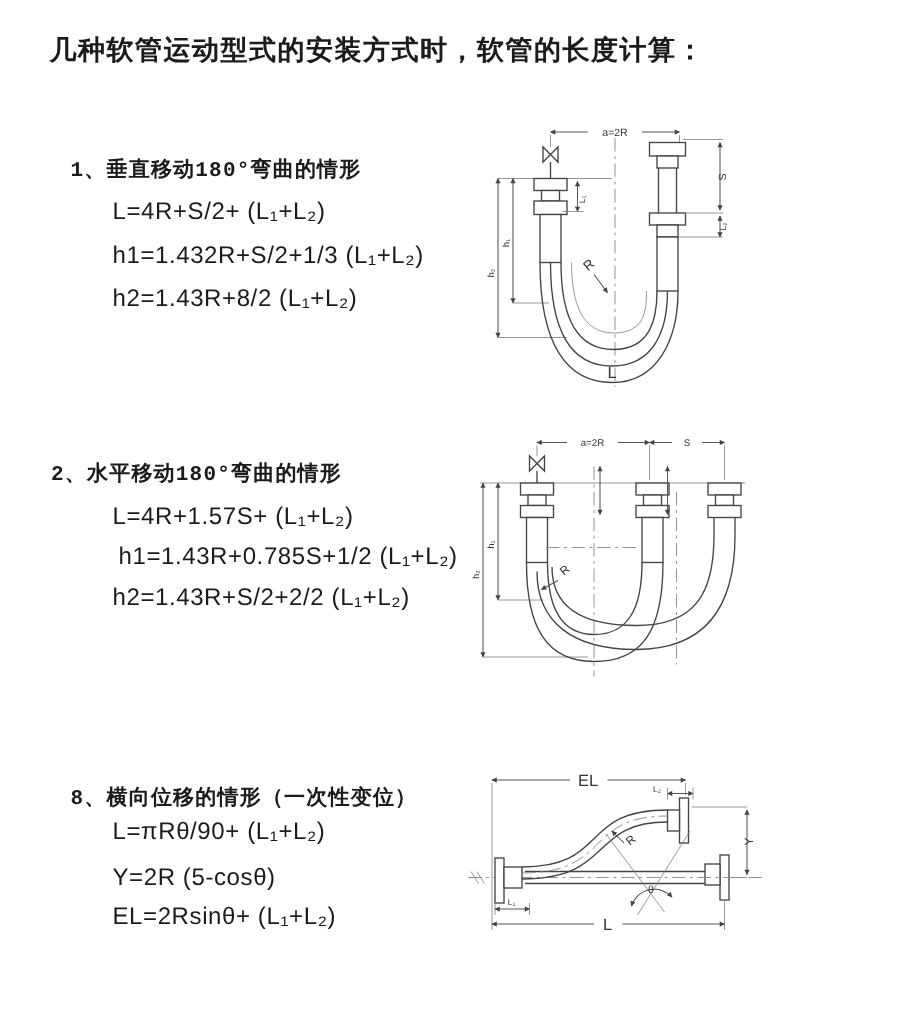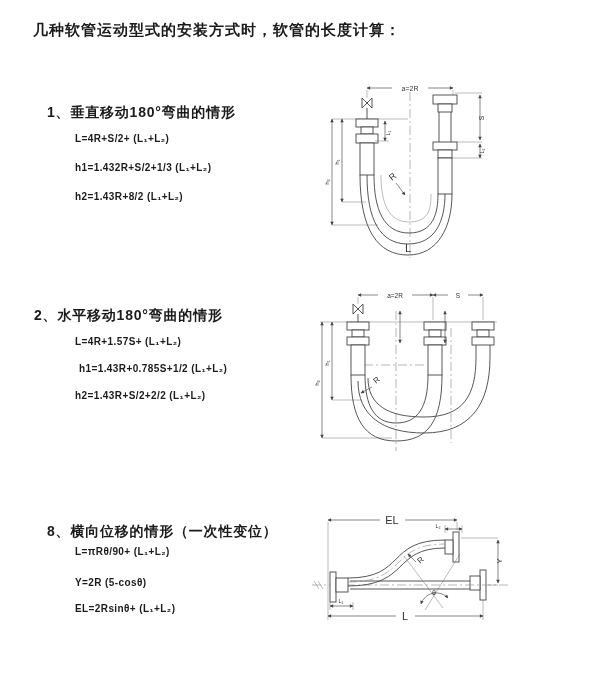--- a/index.html
+++ b/index.html
@@ -2,28 +2,28 @@
 <html><head>
 <meta charset="utf-8">
 <style>
   html,body{margin:0;padding:0;}
   body{
     width:600px;height:675px;position:relative;background:#ffffff;
     font-family:"Liberation Sans","DejaVu Sans",sans-serif;color:#1b1b1b;
     overflow:hidden;
   }
   .page-title{
-    position:absolute;left:33px;top:21px;font-size:15px;font-weight:bold;
+    position:absolute;left:33px;top:21px;font-size:18px;font-weight:bold;
     letter-spacing:1px;white-space:nowrap;
   }
   .sec-heading{
-    position:absolute;font-size:14px;font-weight:bold;letter-spacing:0.8px;white-space:nowrap;
+    position:absolute;font-size:14px;font-weight:bold;letter-spacing:0.8px;white-space:nowrap;font-family:Liberation Mono, monospace;
   }
   .formula{
-    position:absolute;font-size:10px;font-weight:700;letter-spacing:0.4px;white-space:nowrap;
+    position:absolute;font-size:16px;font-weight:400;letter-spacing:0.4px;white-space:nowrap;
   }
   svg{position:absolute;overflow:visible;}
   svg text{fill:#333;font-family:"Liberation Sans","DejaVu Sans",sans-serif;}
   .ln{stroke:#444;stroke-width:0.9;fill:none;}
   .thin{stroke:#777;stroke-width:0.5;fill:none;}
   .dim{stroke:#555;stroke-width:0.7;fill:none;}
   .cl{stroke:#888;stroke-width:0.6;fill:none;stroke-dasharray:9 3 2 3;}
   .fit{fill:#fff;stroke:#444;stroke-width:0.9;}
 </style>
 </head>

